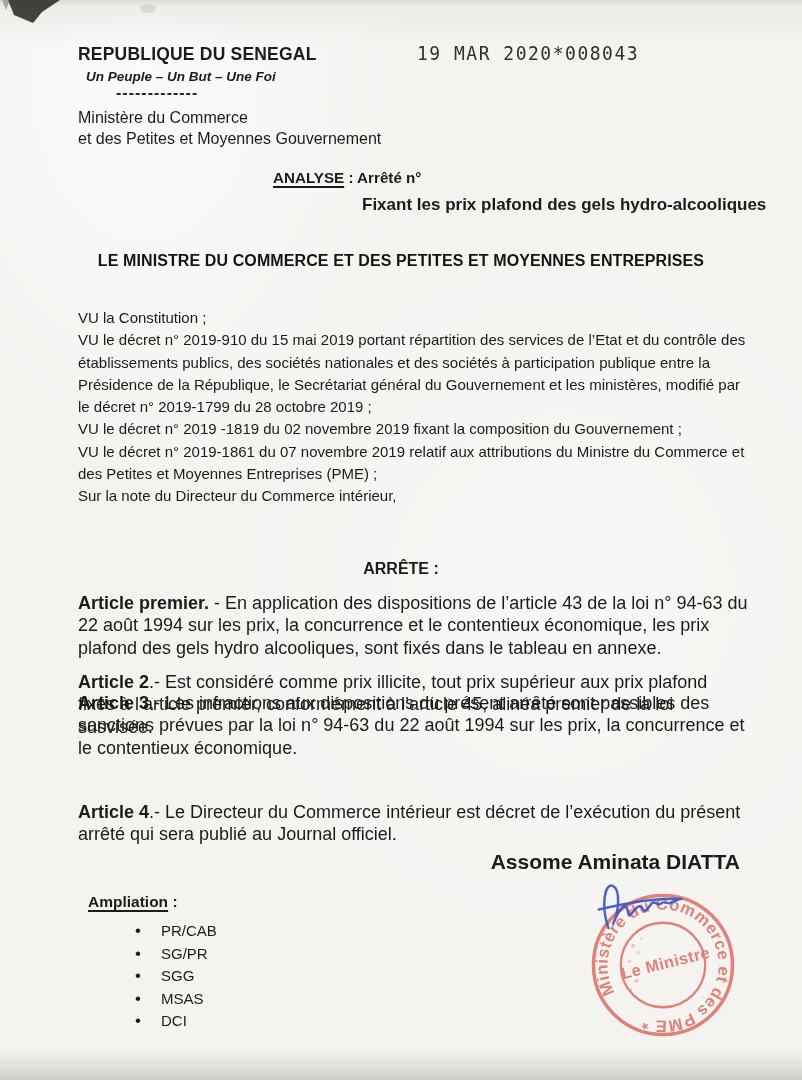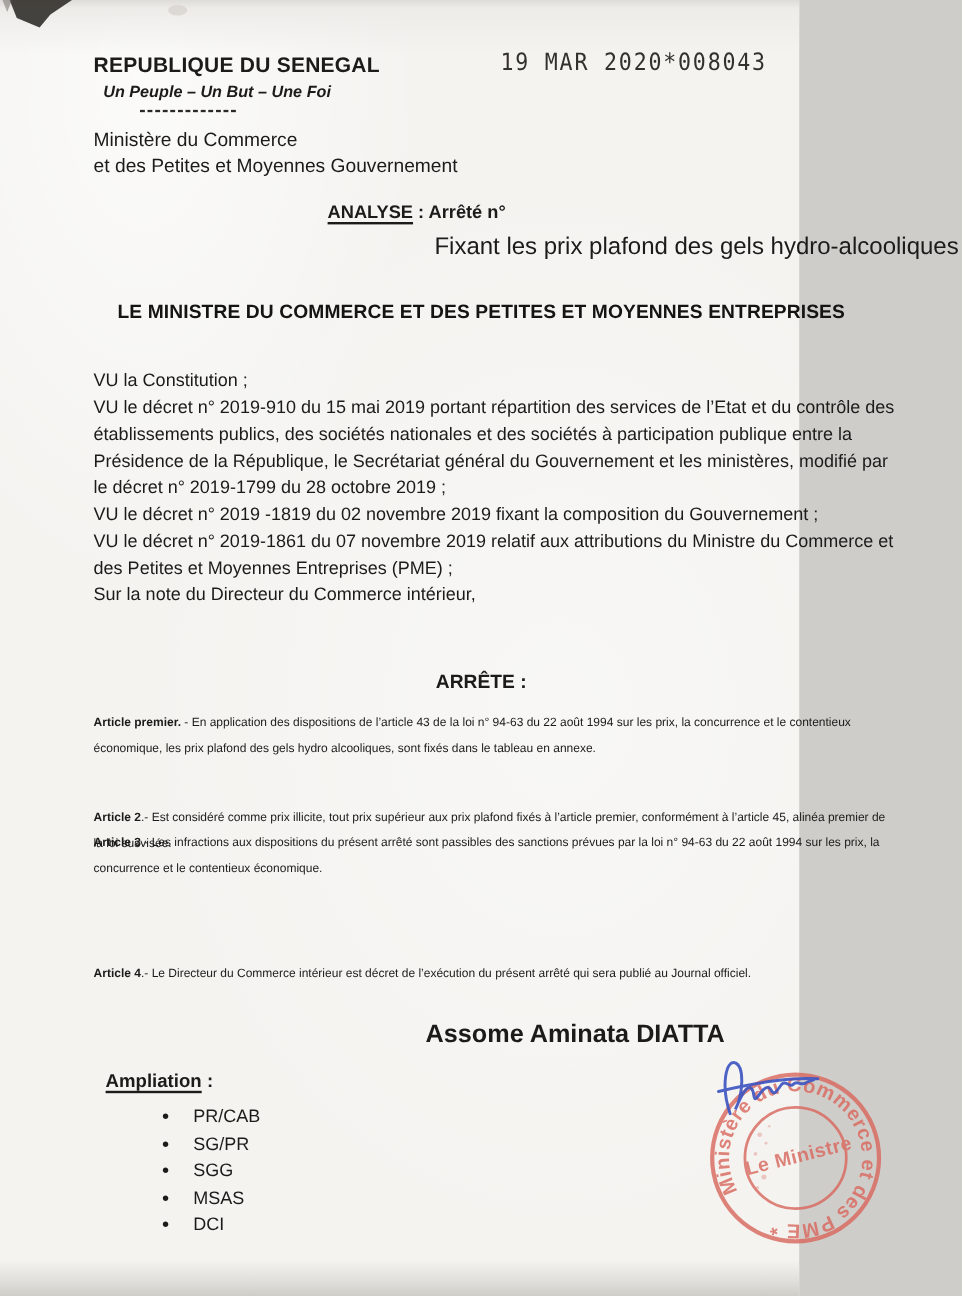--- a/index.html
+++ b/index.html
@@ -2,21 +2,21 @@
 <html><head>
 <meta charset="utf-8">
 <style>
   html,body{margin:0;padding:0;}
   body{
     width:802px;height:1080px;overflow:hidden;
     font-family:"Liberation Sans","DejaVu Sans",sans-serif;
     background:#cfcdc9;
   }
   .page{
-    position:relative;width:666px;height:1080px;color:#1c1b19;
+    position:relative;width:802px;height:1080px;color:#1c1b19;
     background:
       linear-gradient(to bottom,#dedcd8 0,#edece9 7px,rgba(246,245,242,0) 46px),
       linear-gradient(to top,#cfcdc8 0,#dfdDD9 11px,rgba(246,245,242,0) 30px),
       radial-gradient(ellipse at 18% 6%,rgba(255,255,255,.65),rgba(255,255,255,0) 30%),
       radial-gradient(ellipse at 70% 55%,rgba(255,255,255,.35),rgba(255,255,255,0) 55%),
       #f4f3f0;
   }
   
   .corner-mark{position:absolute;left:2px;top:0;}
   .dust-mark{position:absolute;left:140px;top:4px;width:16px;height:9px;background:#dcd9d5;border-radius:50%;}
@@ -28,32 +28,32 @@
   .ministry{font-size:16px;line-height:21px;margin-top:8px;}
   
   .date-stamp{
     position:absolute;left:417px;top:41px;
     font-family:"DejaVu Sans Mono",monospace;font-size:18px;letter-spacing:1.5px;
     color:#33312e;transform:scaleY(1.1);transform-origin:left top;white-space:nowrap;
   }
   
   .analyse{position:absolute;left:273px;top:169px;font-size:15.2px;font-weight:700;white-space:nowrap;}
   .analyse .u{text-decoration:underline;text-decoration-thickness:1.5px;text-underline-offset:3px;}
-  .analyse-sub{position:absolute;left:362px;top:195px;font-size:20px;white-space:nowrap;}
+  .analyse-sub{position:absolute;left:362px;top:195px;font-size:17px;white-space:nowrap;font-weight:bold;}
   
   .main-title{position:absolute;left:40px;top:252px;width:722px;text-align:center;
     font-size:16px;font-weight:700;letter-spacing:.1px;color:#141413;}
   
   .visas{position:absolute;left:78px;top:307px;width:668px;font-size:15px;line-height:22.3px;}
   .visas p{margin:0;}
   
   .arrete-heading{position:absolute;left:40px;top:560px;width:722px;text-align:center;
     font-size:16px;font-weight:700;}
   
-  .article{position:absolute;left:78px;width:670px;font-size:10px;line-height:22.3px;margin:0;}
+  .article{position:absolute;left:78px;width:670px;font-size:18px;line-height:22.3px;margin:0;}
   .a1{top:592px;} .a2{top:671px;} .a3{top:692px;} .a4{top:801px;}
   .article .b{font-weight:700;}
   
   .signatory{position:absolute;top:850px;right:62px;font-size:21px;font-weight:700;}
   
   .ampliation-label{position:absolute;left:88px;top:893px;font-size:15.5px;font-weight:700;white-space:nowrap;}
   .ampliation-label .u{text-decoration:underline;text-decoration-thickness:1.5px;text-underline-offset:3px;}
   .ampliation-list{position:absolute;left:133px;top:920px;margin:0;padding:0;list-style:none;font-size:15px;}
   .ampliation-list li{position:relative;padding-left:28px;line-height:22.6px;}
   .ampliation-list li::before{content:"•";position:absolute;left:2px;top:0;font-size:17px;color:#1c1b19;}

